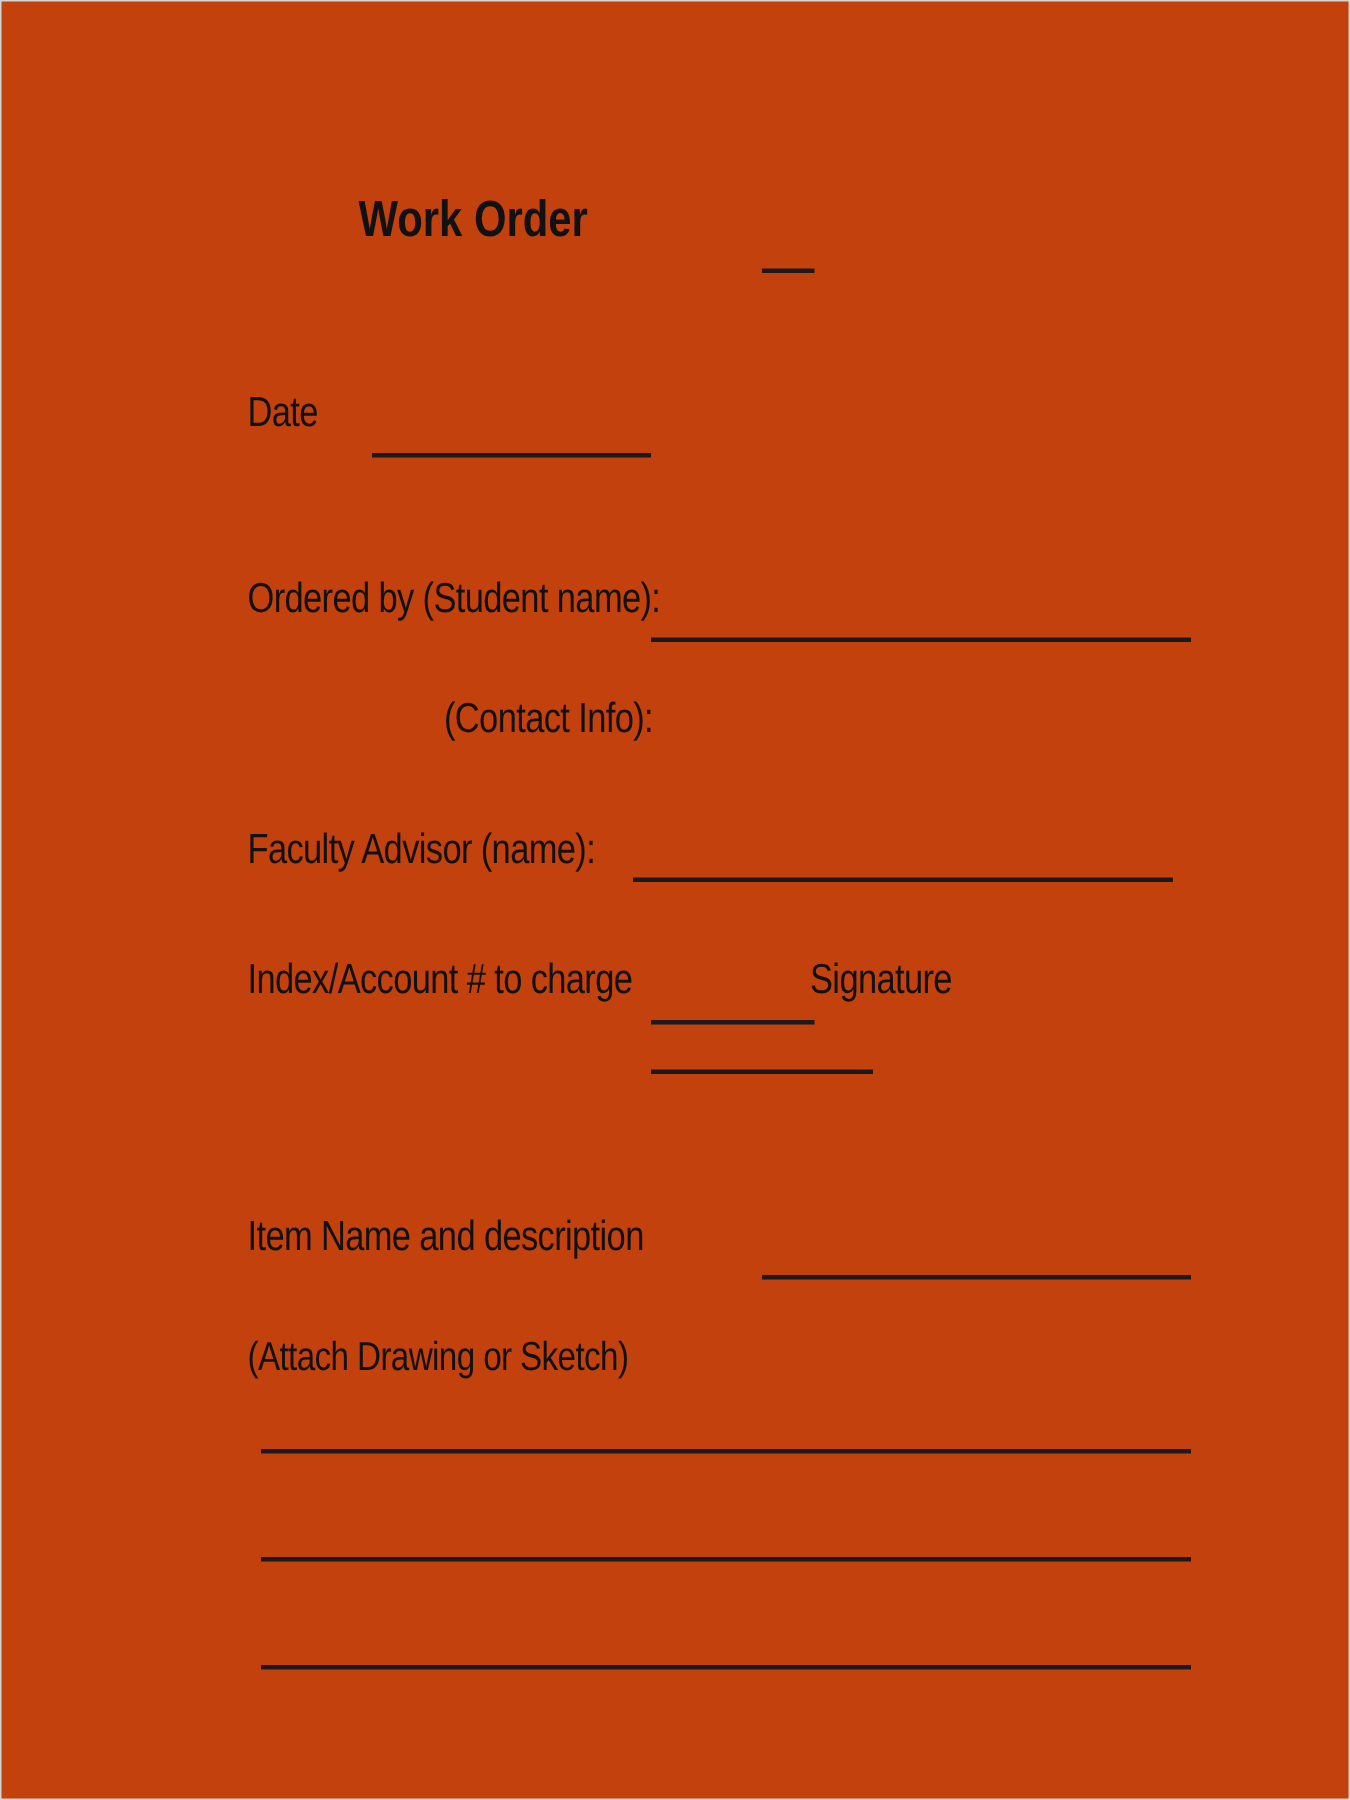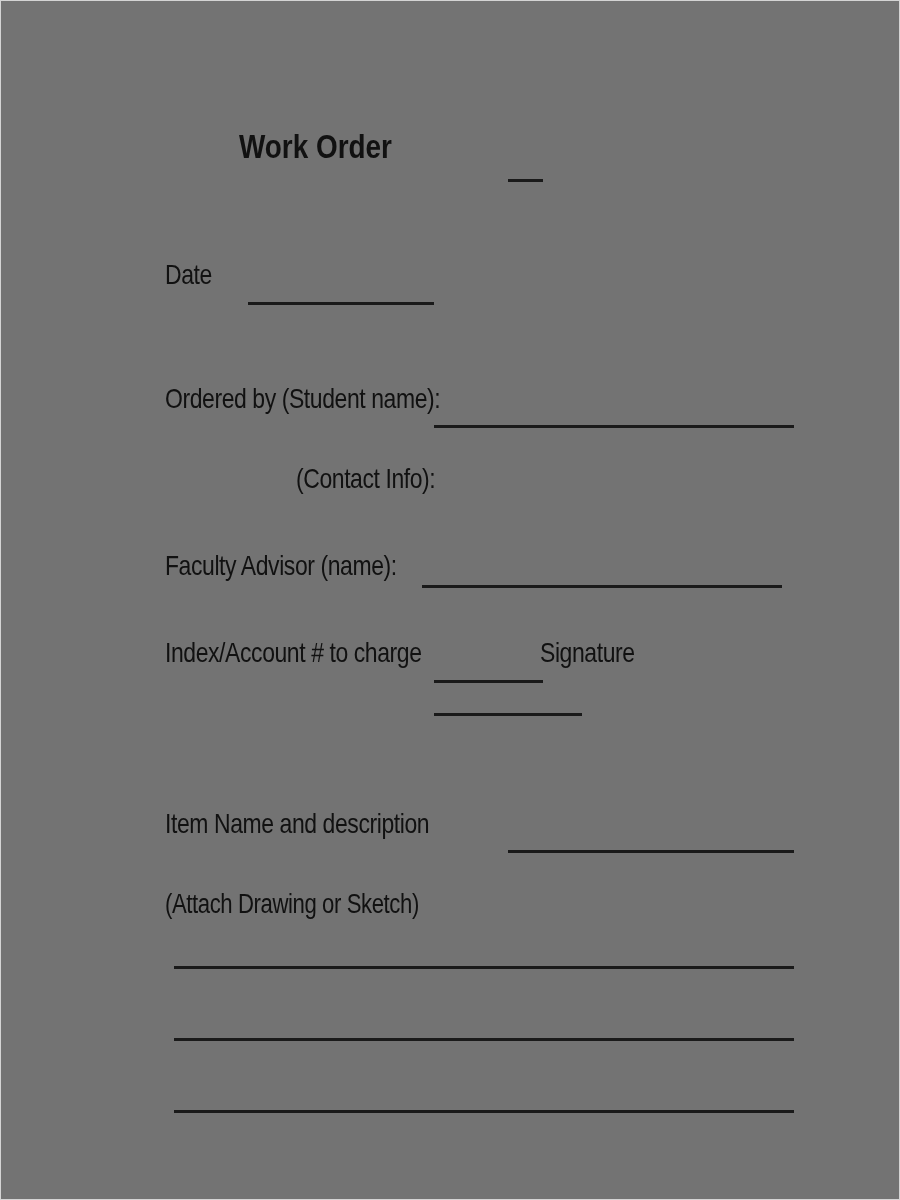--- a/index.html
+++ b/index.html
@@ -13,21 +13,21 @@
       position: relative;
       overflow: hidden;
       font-family: "Liberation Sans", sans-serif;
       color: #111111;
     }
     .page {
       position: absolute;
       left: 0; top: 0;
       width: 898px; height: 1198px;
       border: 1px solid #d4d4d4;
-      background: #737373;
+      background: #c2410c;
     }
     .text {
       position: absolute;
       white-space: nowrap;
       font-size: 28px;
       letter-spacing: -0.5px;
       transform: scaleX(0.82);
       transform-origin: left top;
       line-height: 1;
     }

